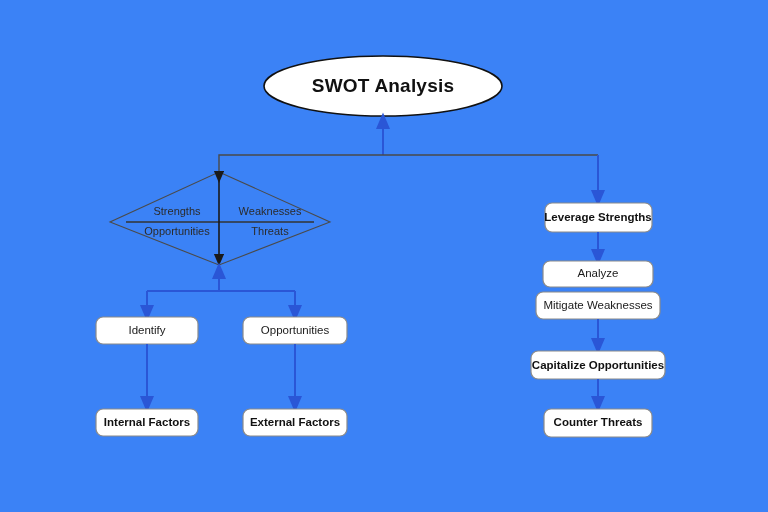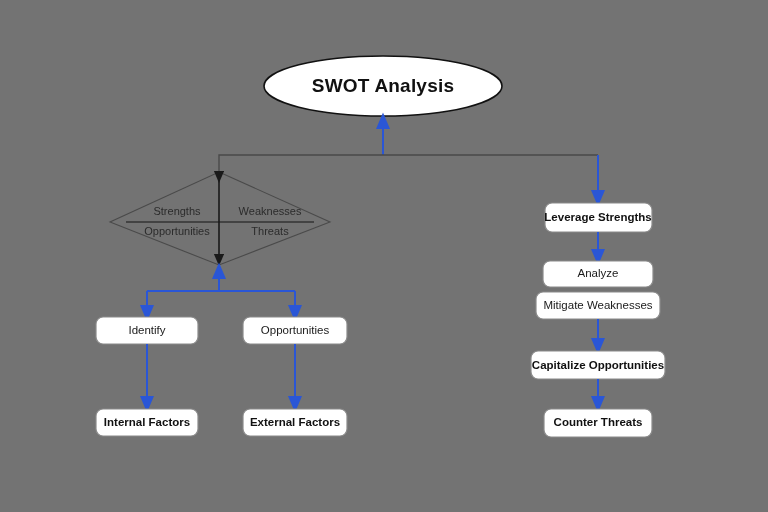--- a/index.html
+++ b/index.html
@@ -4,21 +4,21 @@
 <style>
   html, body {
     margin: 0;
     padding: 0;
     background: #ffffff;
   }
   #canvas {
     position: relative;
     width: 768px;
     height: 512px;
-    background: #737373;
+    background: #3b82f6;
     overflow: hidden;
     font-family: "Liberation Sans", sans-serif;
   }
   svg.layer {
     position: absolute;
     left: 0;
     top: 0;
     width: 768px;
     height: 512px;
   }

